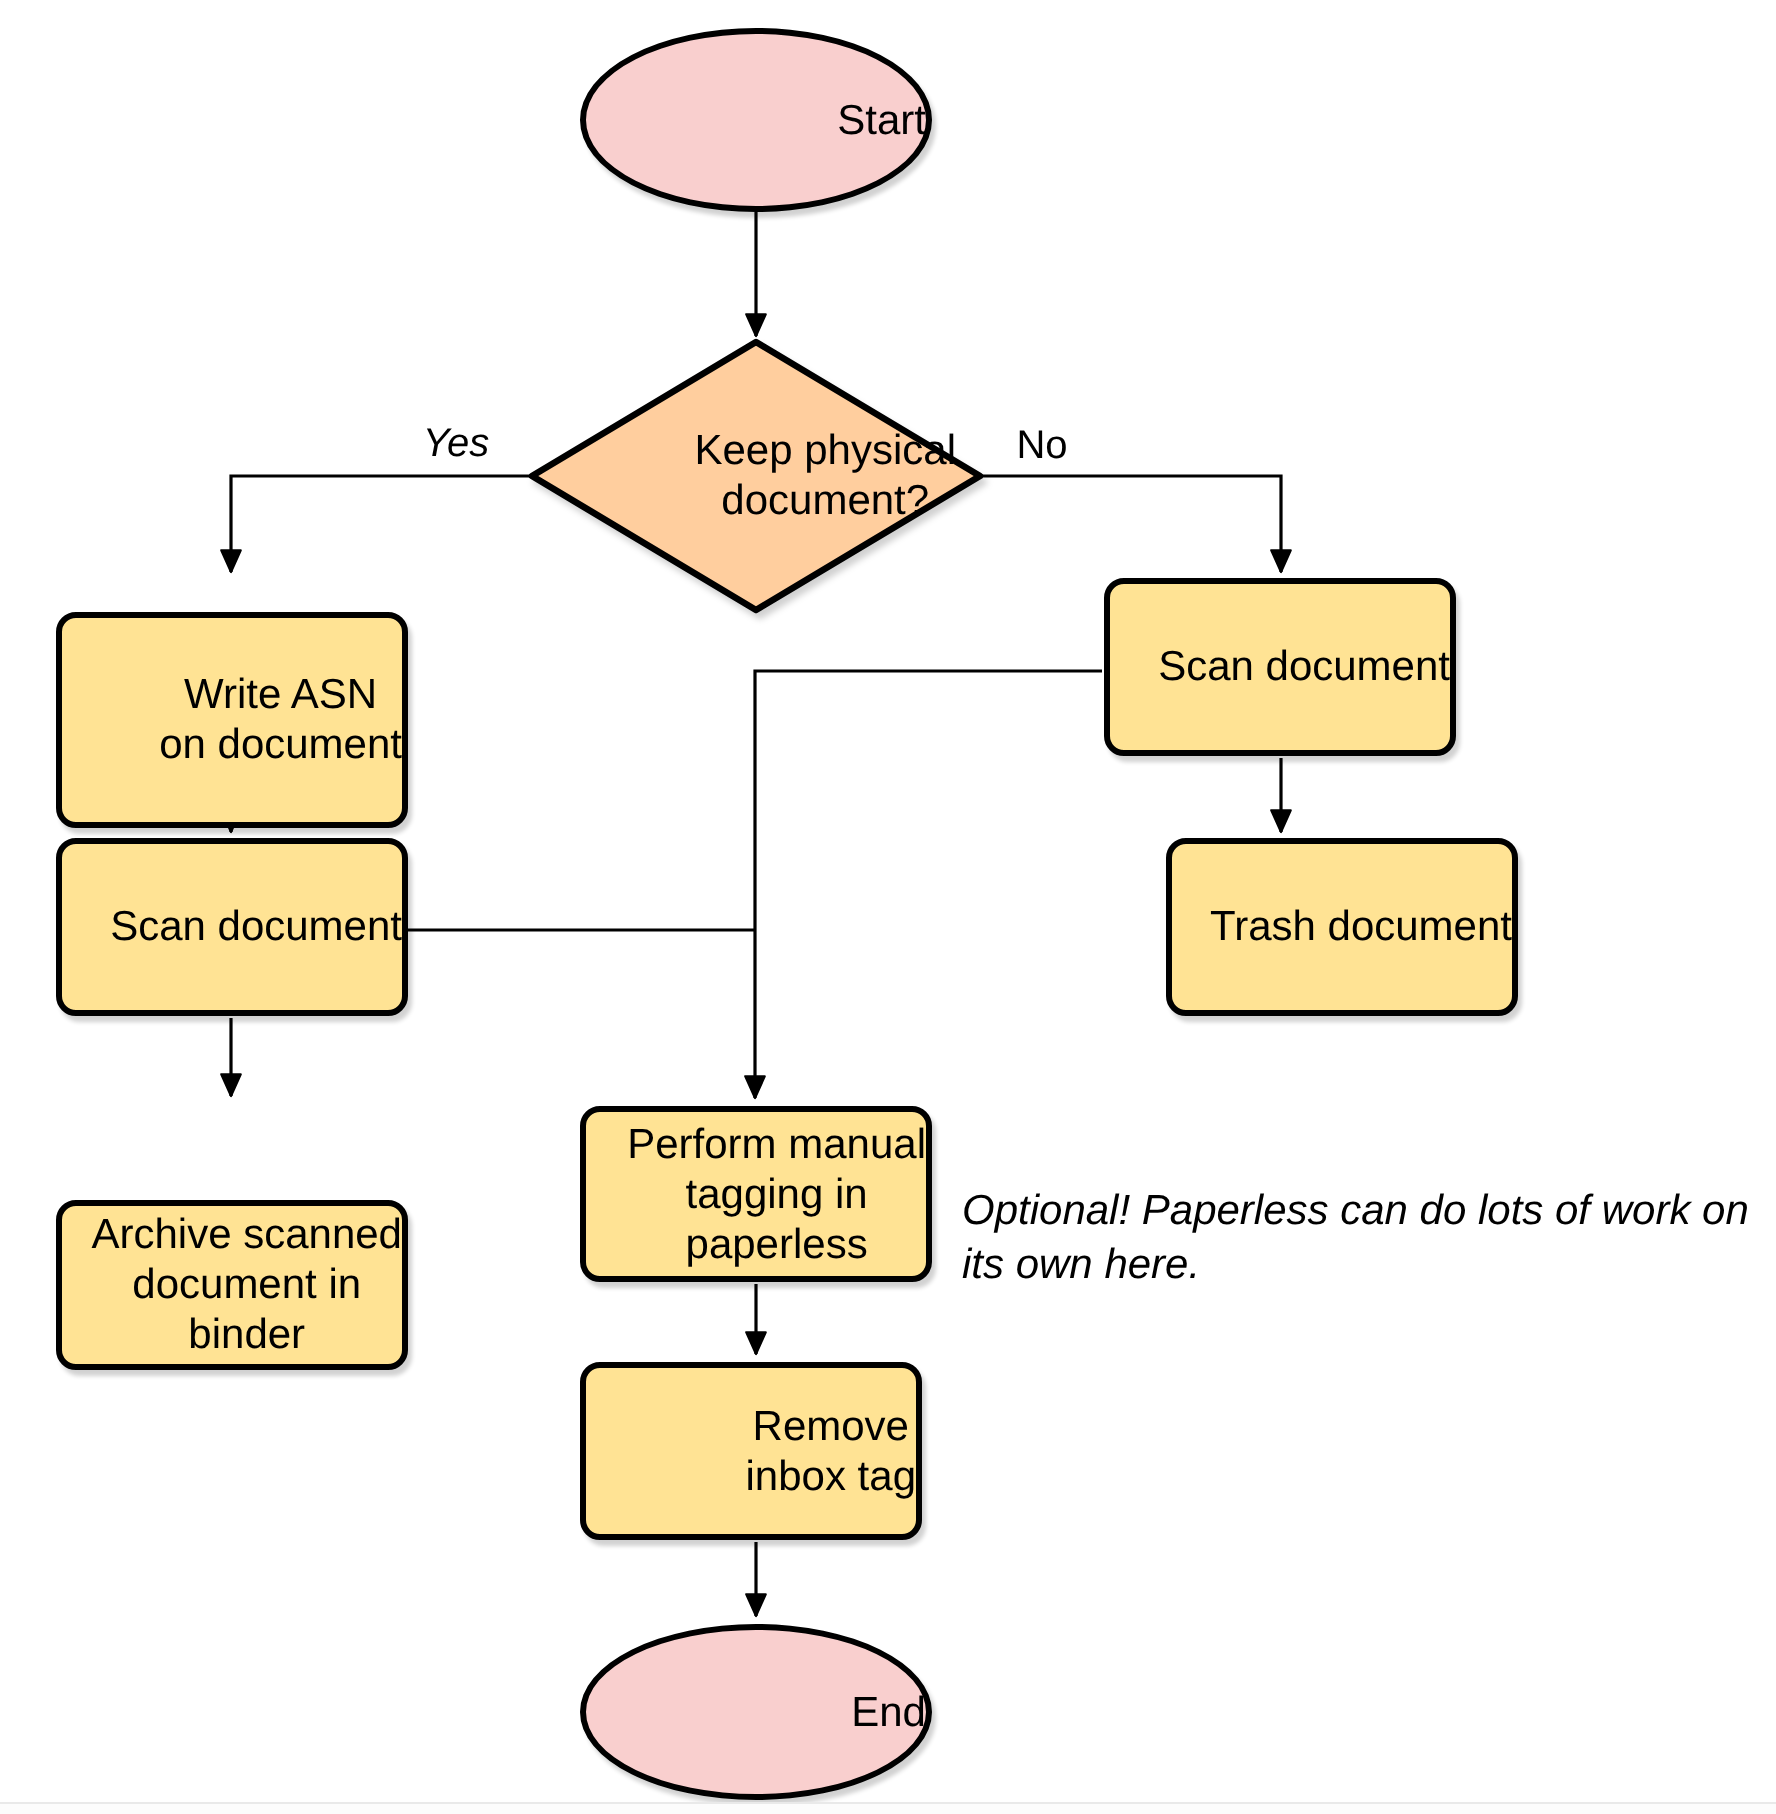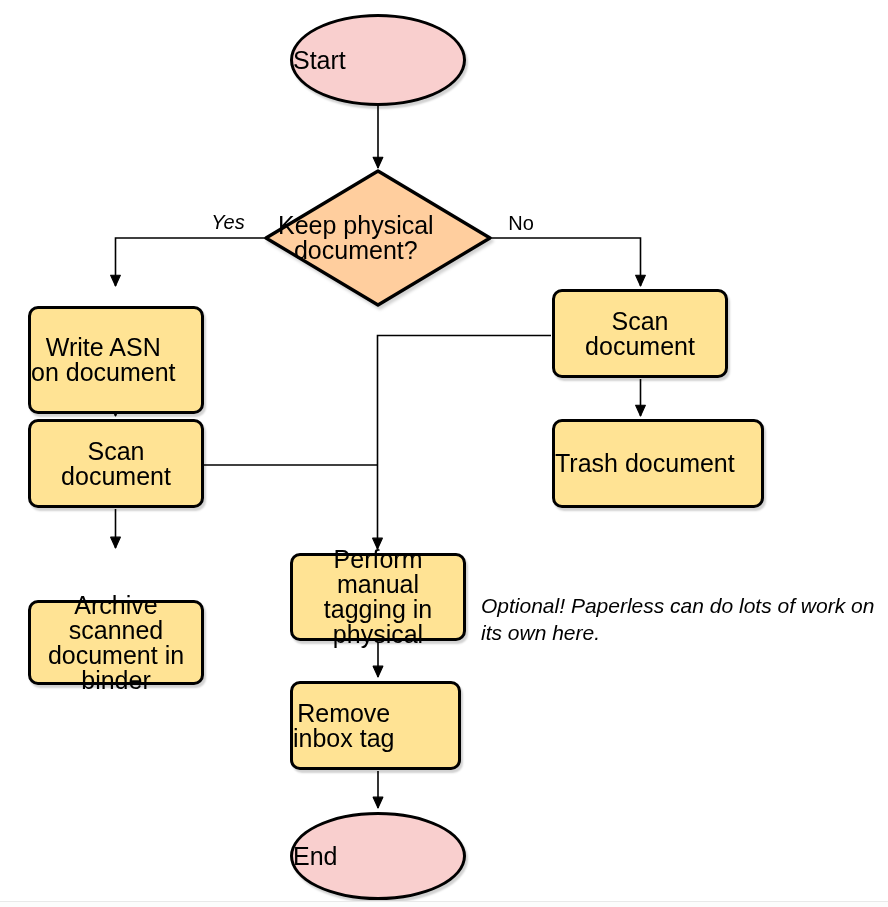--- a/index.html
+++ b/index.html
@@ -30,23 +30,23 @@
     stroke: var(--stroke, #000);
     stroke-width: 3.3;
     stroke-linejoin: round;
     filter: drop-shadow(2px 3px 1.5px rgba(0,0,0,0.18));
   }
   .node {
     position: absolute;
     box-sizing: border-box;
     display: flex;
     align-items: center;
-    justify-content: flex-start;
+    justify-content: flex-end;
     text-align: center;
-    font-size: 25px;
+    font-size: 21px;
     line-height: 25px;
     white-space: pre-line;
   }
   .process {
     background: var(--process-fill, #ffe394);
     border: 3.3px solid var(--stroke, #000);
     border-radius: 10px;
     box-shadow: 2px 3px 2px rgba(0,0,0,0.18);
   }
   .terminal {
@@ -132,28 +132,28 @@
   </div>
   <div class="node process" style="left:28px; top:552px; width:176px; height:85px;margin-top:48px;">
     <span>Archive scanned
 document in
 binder</span>
   </div>
 
   <div class="node process" style="left:552px; top:289px; width:176px; height:89px;">
     <span>Scan document</span>
   </div>
-  <div class="node process" style="left:552px; top:419px; width:212px; height:89px;">
+  <div class="node process" style="left:583px; top:419px; width:176px; height:89px;">
     <span>Trash document</span>
   </div>
 
   <div class="node process" style="left:290px; top:553px; width:176px; height:88px;">
     <span>Perform manual
 tagging in
-physical</span>
+paperless</span>
   </div>
   <div class="node process" style="left:290px; top:681px; width:171px; height:89px;">
     <span>Remove
 inbox tag</span>
   </div>
 
   <div class="node terminal" style="left:290px; top:812px; width:176px; height:88px;">
     <span>End</span>
   </div>
 

